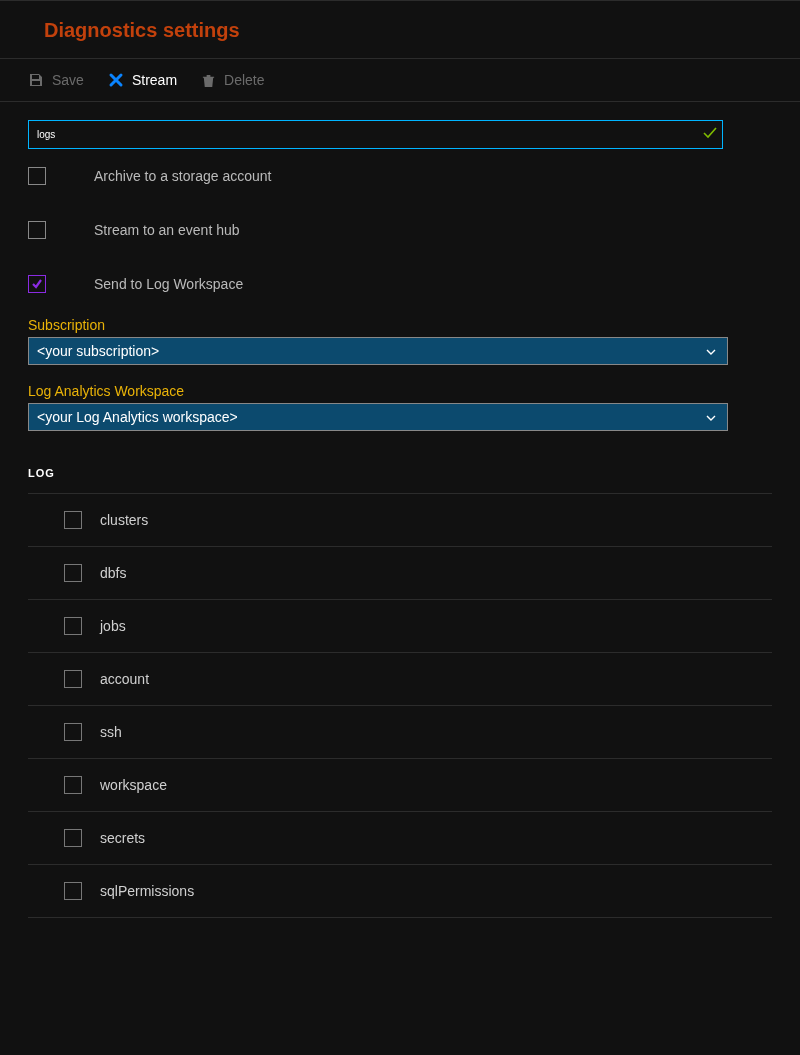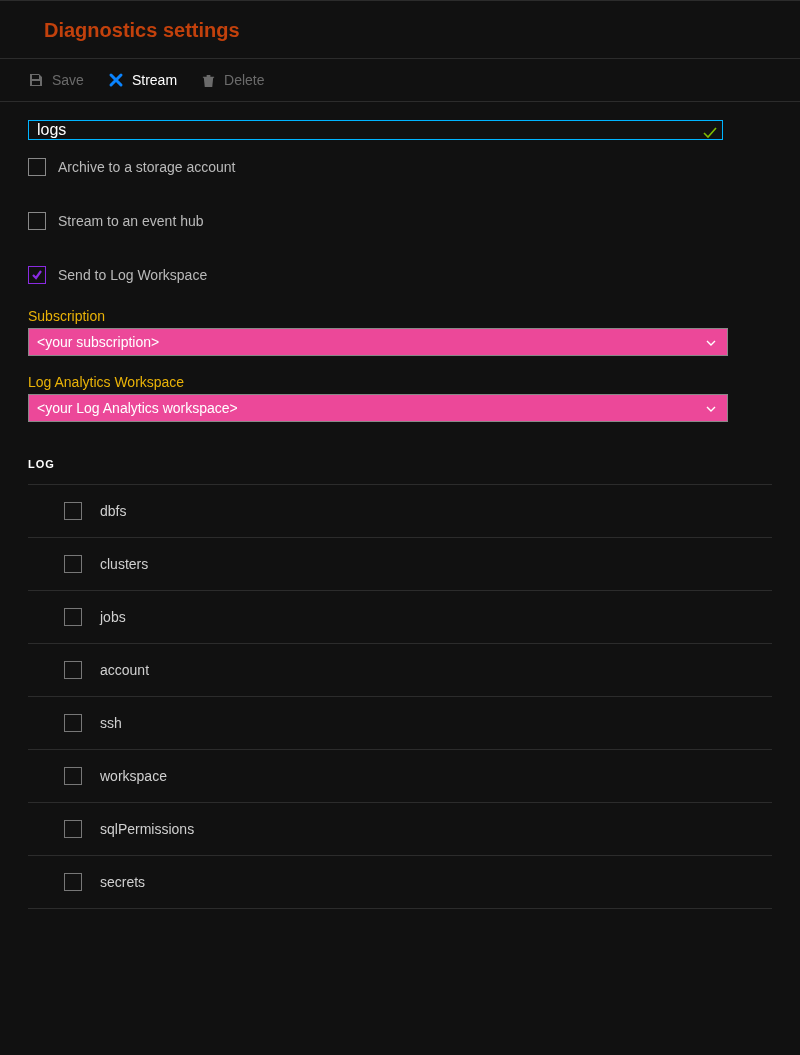--- a/index.html
+++ b/index.html
@@ -37,22 +37,22 @@
     .req { color: #ff4040; margin-right: 4px; }
     .label { color: #bababa; margin-bottom: 5px; display: block; }
     .name-input-wrap { position: relative; margin-bottom: 18px; }
     .name-input {
       width: 695px;
       background: #111;
       border: 1px solid #00b4ff;
       outline: none;
       color: #fff;
       padding: 4px 28px 4px 8px;
-      font-size: 16px;
-      height: 20px;
+      font-size: 10px;
+      height: 29px;
     }
     .valid-check {
       position: absolute;
       right: 54px;
       top: 5px;
       color: #7fba00;
       font-size: 15px;
     }
     .checkbox-row {
       display: flex;
@@ -70,27 +70,27 @@
       justify-content: center;
       cursor: pointer;
       flex: 0 0 18px;
     }
     .cb.checked {
       border-color: #8a2be2;
     }
     .cb.checked svg { display: block; }
     .cb svg { display: none; width: 12px; height: 12px; }
     .cb .tick { stroke: #8a2be2; stroke-width: 2.2; fill: none; }
-    .cb-label { color: #bababa; }
+    .cb-label { color: #bababa; margin-left: 36px; }
     .sub-settings { margin-top: -14px; margin-bottom: 10px; }
     .select-label { color: #eab308; margin-bottom: 4px; display: block; }
     .select {
       width: 700px;
       border: 1px solid #888;
-      background: #ec4899;
+      background: #0c4a6e;
       color: #fff;
       padding: 4px 30px 4px 8px;
       position: relative;
       height: 28px;
       cursor: pointer;
       margin-bottom: 18px;
       display: flex;
       align-items: center;
     }
     .select .chev {
@@ -196,46 +196,46 @@
         </svg>
     </div>
   </div>
 
   <div class="log-section">
     <div class="log-heading">LOG</div>
     <hr class="log-divider">
     <div id="log-list">
         <div class="log-item">
           <span class="cb"></span>
+          <span class="log-label">clusters</span>
+        </div>
+        <div class="log-item">
+          <span class="cb"></span>
           <span class="log-label">dbfs</span>
         </div>
         <div class="log-item">
           <span class="cb"></span>
-          <span class="log-label">clusters</span>
-        </div>
-        <div class="log-item">
-          <span class="cb"></span>
           <span class="log-label">jobs</span>
         </div>
         <div class="log-item">
           <span class="cb"></span>
           <span class="log-label">account</span>
         </div>
         <div class="log-item">
           <span class="cb"></span>
           <span class="log-label">ssh</span>
         </div>
         <div class="log-item">
           <span class="cb"></span>
           <span class="log-label">workspace</span>
         </div>
         <div class="log-item">
           <span class="cb"></span>
+          <span class="log-label">secrets</span>
+        </div>
+        <div class="log-item">
+          <span class="cb"></span>
           <span class="log-label">sqlPermissions</span>
         </div>
-        <div class="log-item">
-          <span class="cb"></span>
-          <span class="log-label">secrets</span>
-        </div>
       </div>
   </div>
 
 </div>
 
 </body></html>

